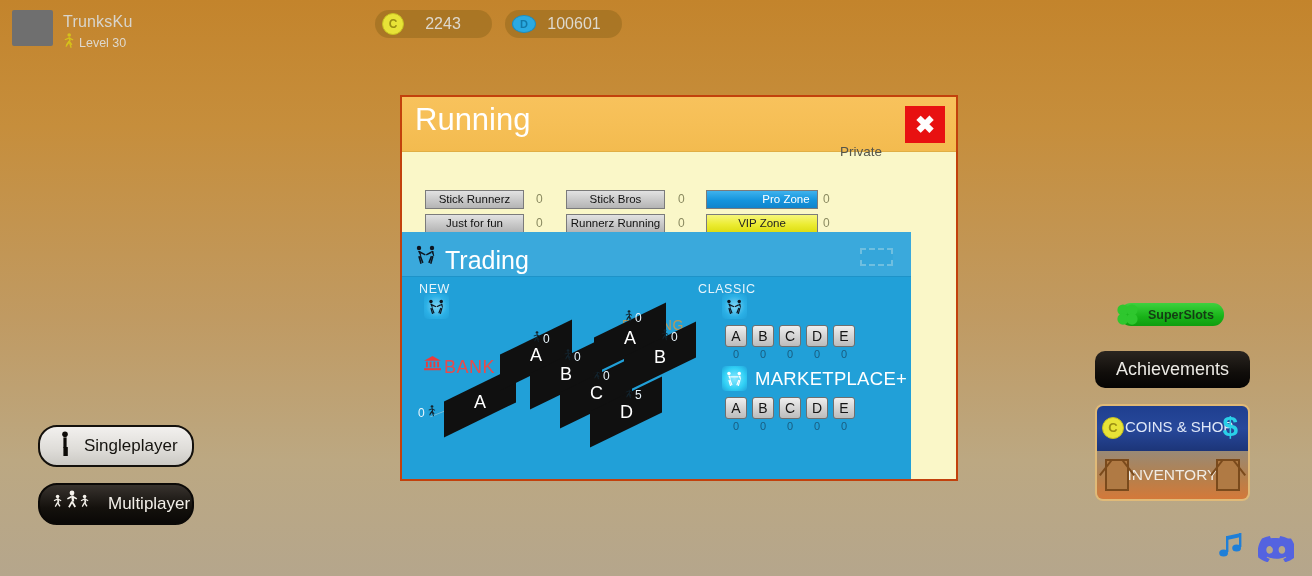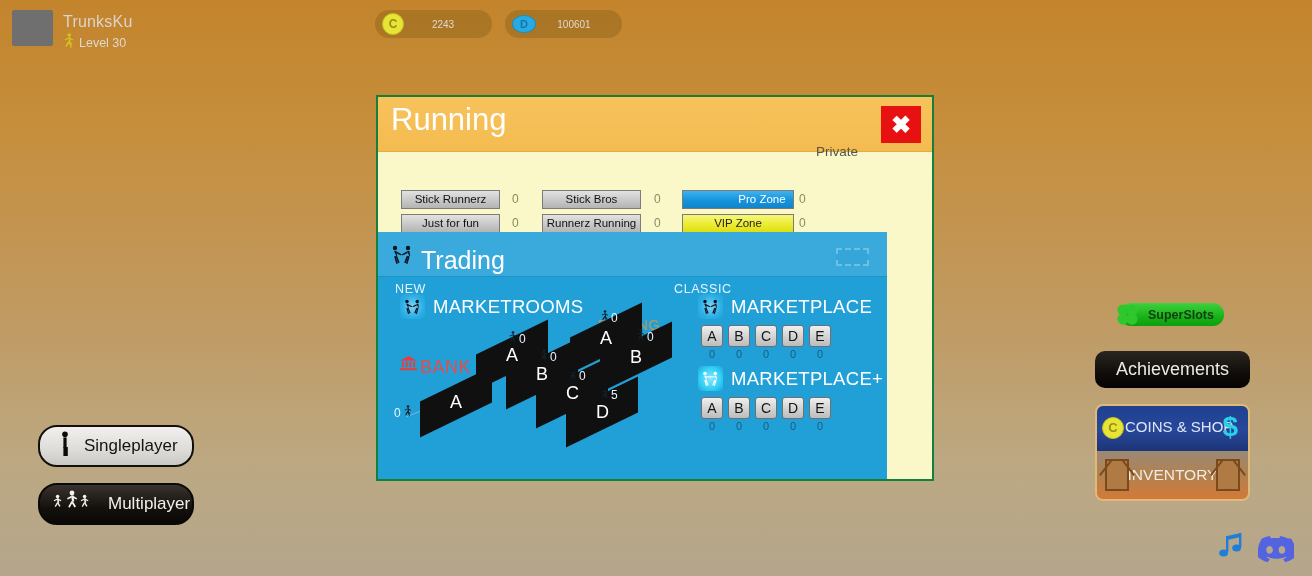--- a/index.html
+++ b/index.html
@@ -36,26 +36,26 @@
     border-radius:14px;
     display:flex; align-items:center; gap:0;
   }
   #coin-pill  { left:375px; width:117px; }
   #gem-pill   { left:505px; width:117px; }
   .cur-icon { width:22px; height:22px; margin-left:7px; border-radius:50%;
     display:flex; align-items:center; justify-content:center;
     font-size:12px; font-weight:bold; }
   #coin-icon { background:#e8e337; color:#9b8f13; border:1px solid #c6c020; }
   #gem-icon  { background:#2aaae2; color:#1278a8; border:1px solid #1b8cc0; width:24px; height:18px; border-radius:50%; font-size:11px;}
-  .cur-val { flex:1; text-align:center; font-size:10px; color:#ded9ce; padding-right:10px; }
+  .cur-val { flex:1; text-align:center; font-size:16px; color:#ded9ce; padding-right:10px; }
 
   
   #modal {
-    position:absolute; left:376px; top:95px; width:558px; height:386px;
-    border:2px solid #15803d;
+    position:absolute; left:400px; top:95px; width:558px; height:386px;
+    border:2px solid #c2410c;
     background:#faf7c8;
   }
   #modal-header {
     position:relative; height:55px;
     background:linear-gradient(180deg,#f8c25c 0%, #f6bf56 50%, #f3bb4f 100%);
     border-bottom:1px solid #e0ae45;
   }
   #modal-title {
     position:absolute; left:13px; top:5px;
     font-size:31px; color:#ffffff; font-weight:400;
@@ -335,21 +335,20 @@
                 <path d="M17 6h2.4l.8 5h-.8z"></path>
             <path d="M5.6 10.8l2.2 7.6-1.5.5-2.1-7.4z"></path>
             <path d="M7 10.8l2.6 6.8-1.4.6-2.6-6.8z"></path>
             <path d="M18.2 10.8l-2.2 7.6 1.5.5 2.1-7.4z"></path>
             <path d="M16.8 10.8l-2.6 6.8 1.4.6 2.6-6.8z"></path>
             <path d="M6.6 6.6l5 2.6-.5 1.2-5.2-2.4z"></path>
             <path d="M17 6.6l-5 2.6.5 1.2 5.2-2.4z"></path>
           </g>
             </svg>
         </div>
-        <div class="sect-title">MARKETROOMS</div>
       </div>
 
       <div id="bank-icon">
         <svg width="17" height="15" viewBox="0 0 18 16">
             <g fill="#ea3c3c">
           <path d="M9 0L0 5h18z"></path>
               <rect x="2" y="6" width="2" height="6"></rect>
           <rect x="6" y="6" width="2" height="6"></rect>
               <rect x="10" y="6" width="2" height="6"></rect>
           <rect x="14" y="6" width="2" height="6"></rect>
@@ -528,21 +527,20 @@
                 <path d="M17 6h2.4l.8 5h-.8z"></path>
             <path d="M5.6 10.8l2.2 7.6-1.5.5-2.1-7.4z"></path>
             <path d="M7 10.8l2.6 6.8-1.4.6-2.6-6.8z"></path>
             <path d="M18.2 10.8l-2.2 7.6 1.5.5 2.1-7.4z"></path>
             <path d="M16.8 10.8l-2.6 6.8 1.4.6 2.6-6.8z"></path>
             <path d="M6.6 6.6l5 2.6-.5 1.2-5.2-2.4z"></path>
             <path d="M17 6.6l-5 2.6.5 1.2 5.2-2.4z"></path>
           </g>
             </svg>
         </div>
-        <div class="sect-title">MARKETPLACE</div>
       </div>
       <div class="tile-row" id="mp-tiles">
         <div class="tile-cell">
           <div class="letter-tile">A</div>
           <div class="tile-count">0</div>
         </div>
         <div class="tile-cell">
           <div class="letter-tile">B</div>
           <div class="tile-count">0</div>
         </div>

